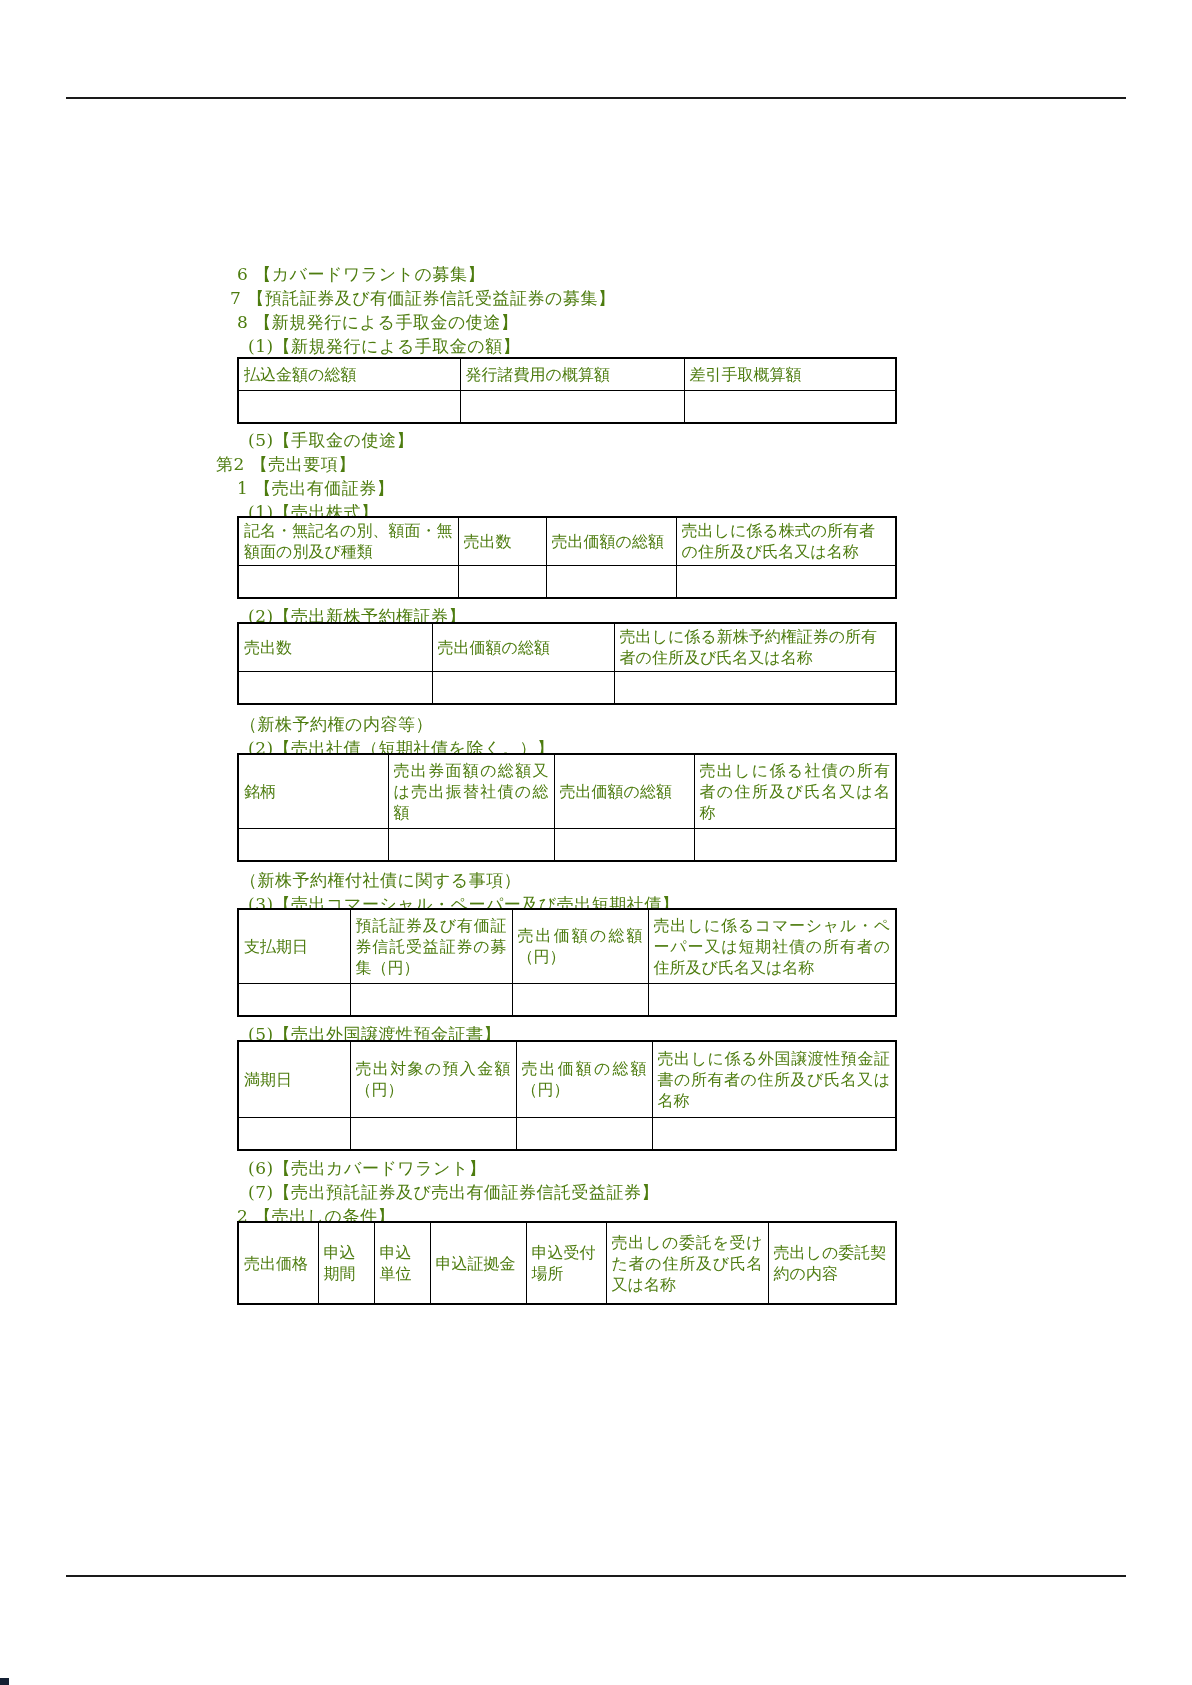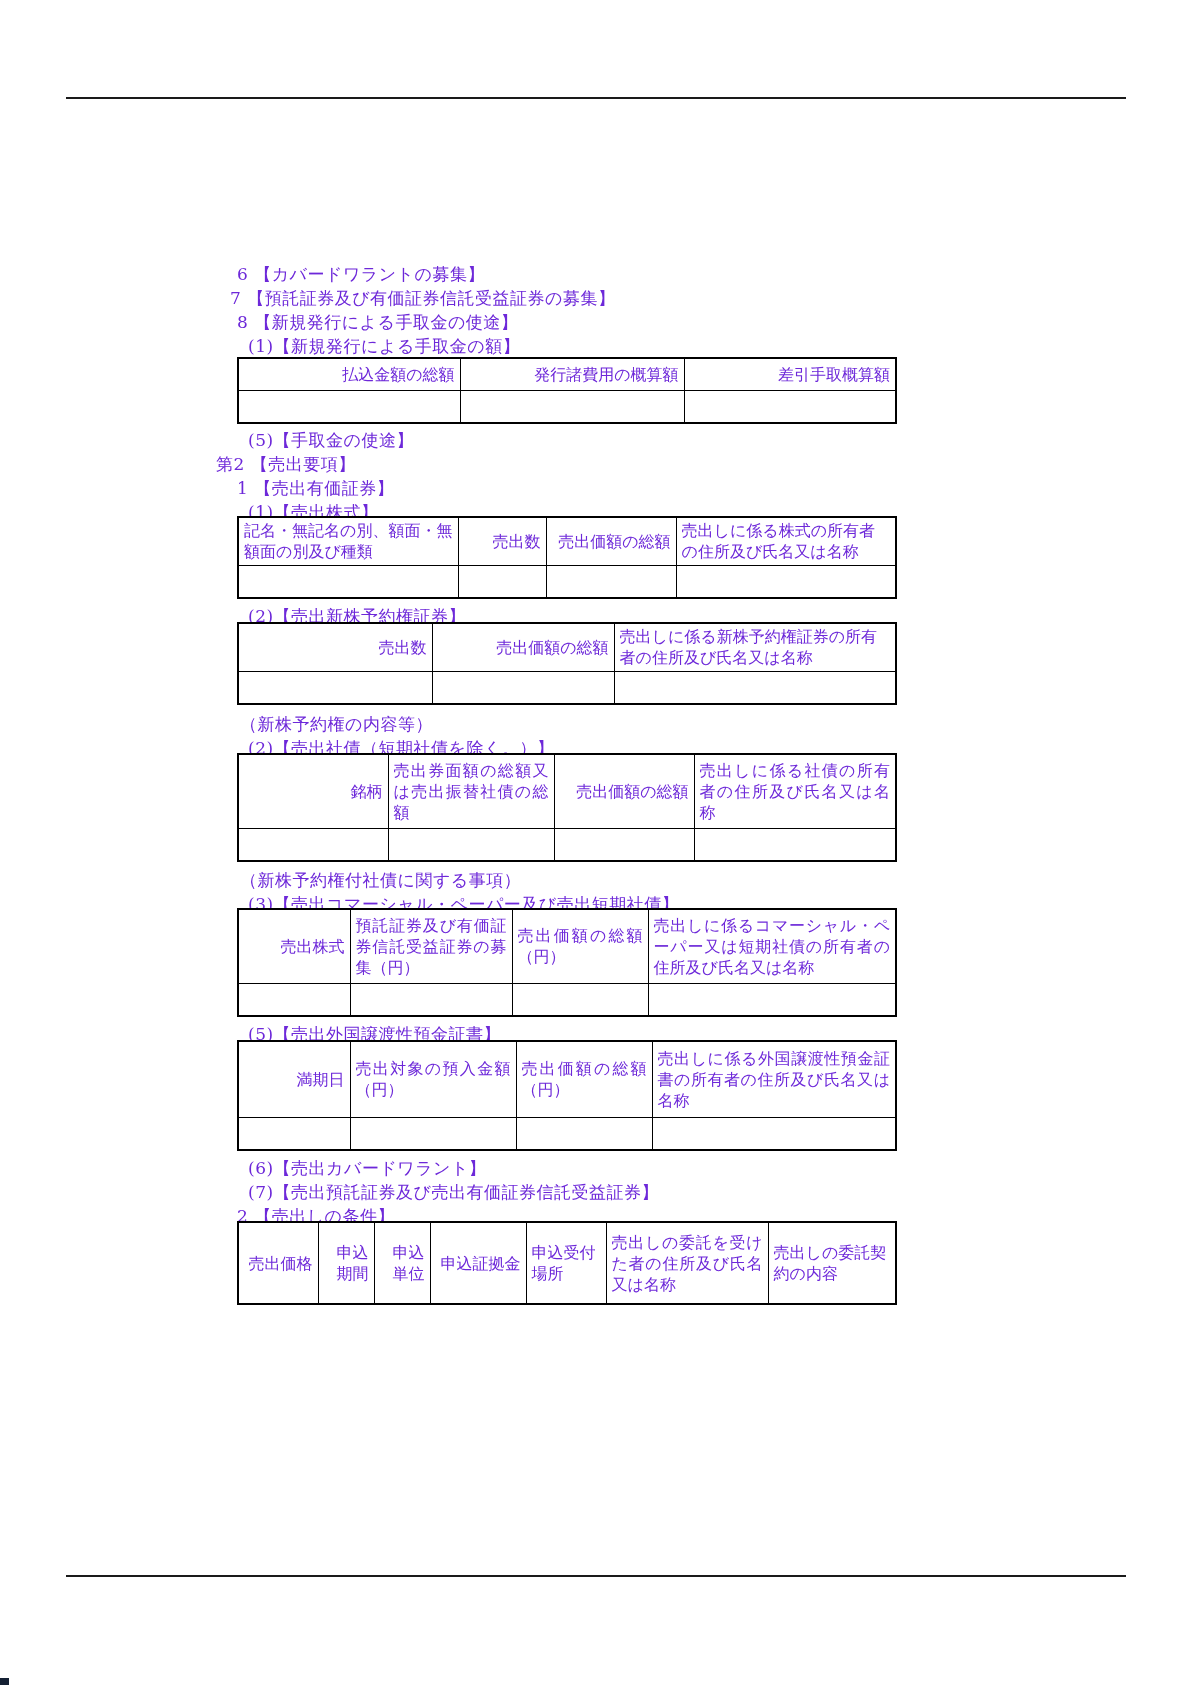--- a/index.html
+++ b/index.html
@@ -1,21 +1,21 @@
 <!DOCTYPE html>
 <html><head>
 <meta charset="utf-8">
 <style>
   html,body { margin:0; padding:0; background:#ffffff; }
   .page {
     position: relative;
     width: 1192px; height: 1685px;
     background: #ffffff;
     font-family: "DejaVu Serif", "Liberation Serif", serif;
-    color: #6d28d9;
+    color: #4d7c0f;
     overflow: hidden;
   }
   .rule {
     position: absolute;
     left: 66px; width: 1060px; height: 2px;
     background: #1a1a1a;
   }
   .ln {
     position: absolute;
     font-size: 17px;
@@ -32,21 +32,21 @@
   }
   table.tbl th, table.tbl td {
     border: 1.2px solid #000;
     font-weight: normal;
     font-size: 16px;
     line-height: 21px;
     padding: 2px 5px;
     vertical-align: middle;
     overflow: hidden;
   }
-  th.c { text-align: right; }
+  th.c { text-align: left; }
   th.j { text-align: justify; text-justify: inter-character; }
   th.l { text-align: left; }
   .corner-mark {
     position: absolute;
     left: 0; top: 1678px;
     width: 9px; height: 7px;
     background: #142033;
   }
 </style>
 </head>
@@ -162,21 +162,21 @@
 
   <table class="tbl" style="top:908px; left:237px; width:658px">
     <colgroup>
         <col style="width:112px">
         <col style="width:162px">
         <col style="width:136px">
         <col style="width:248px">
       </colgroup>
     <tbody>
         <tr style="height:74px">
-      <th class="c">売出株式</th>
+      <th class="c">支払期日</th>
       <th class="j">預託証券及び有価証券信託受益証券の募集（円）</th>
       <th class="j">売出価額の総額（円）</th>
       <th class="j">売出しに係るコマーシャル・ペーパー又は短期社債の所有者の住所及び氏名又は名称</th>
     </tr>
     <tr style="height:33px">
       <td></td>
       <td></td>
       <td></td>
       <td></td>
     </tr>

